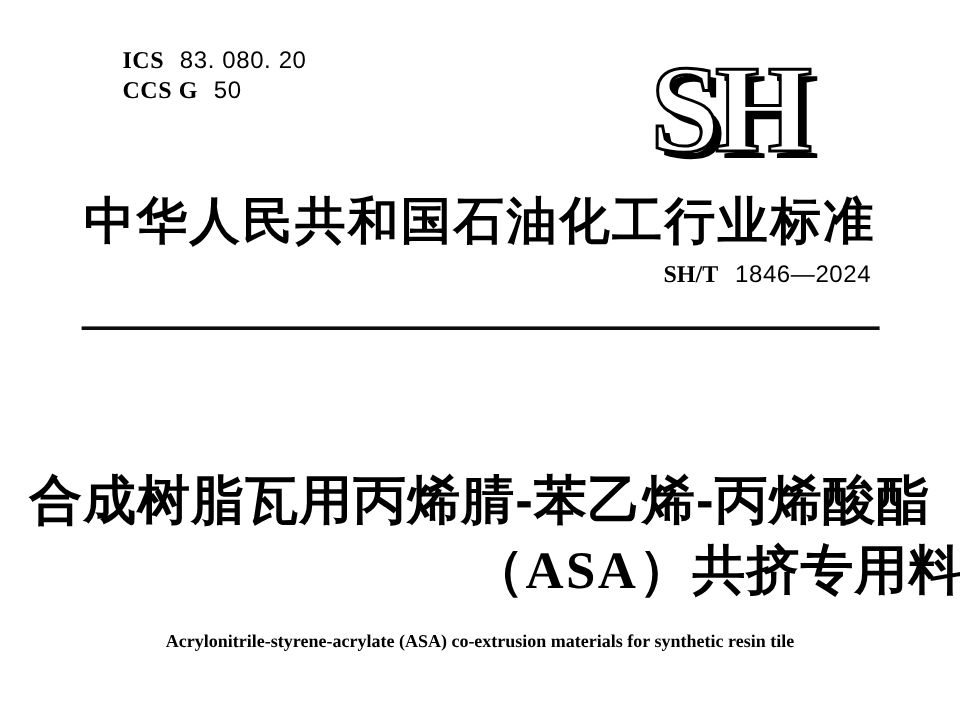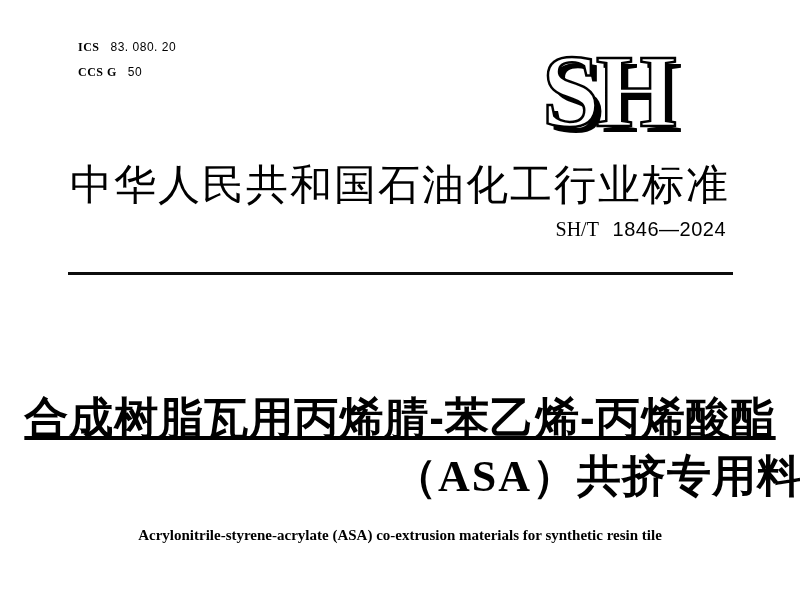--- a/index.html
+++ b/index.html
@@ -15,22 +15,23 @@
   }
 
   
   .meta {
     position: absolute;
     left: 78px;
     top: 40px;
   }
   .meta-row {
     height: 25px;
-    font-size: 12px;
+    font-size: 20px;
     white-space: nowrap;
+    margin-left: 24px;
   }
   .meta-label {
     font-family: "Liberation Serif", serif;
     font-weight: bold;
     letter-spacing: 0.5px;
   }
   .meta-value {
     font-family: "Liberation Sans", sans-serif;
     font-weight: 400;
     margin-left: 8px;
@@ -63,38 +64,38 @@
   }
 
   
   .std-name {
     position: absolute;
     top: 161px;
     left: 0;
     width: 100%;
     text-align: center;
     font-family: "Liberation Serif", serif;
-    font-weight: normal;
+    font-weight: bold;
     font-size: 42px;
     line-height: 1.15;
     letter-spacing: 2px;
     white-space: nowrap;
   }
 
   
   .std-code {
     position: absolute;
     top: 218px;
     right: 74px;
     font-size: 20px;
     white-space: nowrap;
   }
   .code-prefix {
     font-family: "Liberation Serif", serif;
-    font-weight: normal;
+    font-weight: bold;
   }
   .code-number {
     font-family: "Liberation Sans", sans-serif;
     font-weight: 400;
     margin-left: 9px;
     letter-spacing: 0.5px;
   }
 
   
   .rule {
@@ -112,21 +113,20 @@
     top: 394px;
     left: 0;
     width: 100%;
     text-align: center;
     font-family: "Liberation Sans", sans-serif;
     font-weight: bold;
     font-size: 44px;
     line-height: 1.1;
     letter-spacing: 1px;
     white-space: nowrap;
-    text-decoration: underline;
   }
   .title-line2 {
     position: absolute;
     top: 452px;
     left: 2px;
     width: 100%;
     text-align: right;
     font-family: "Liberation Sans", sans-serif;
     font-weight: bold;
     font-size: 44px;

